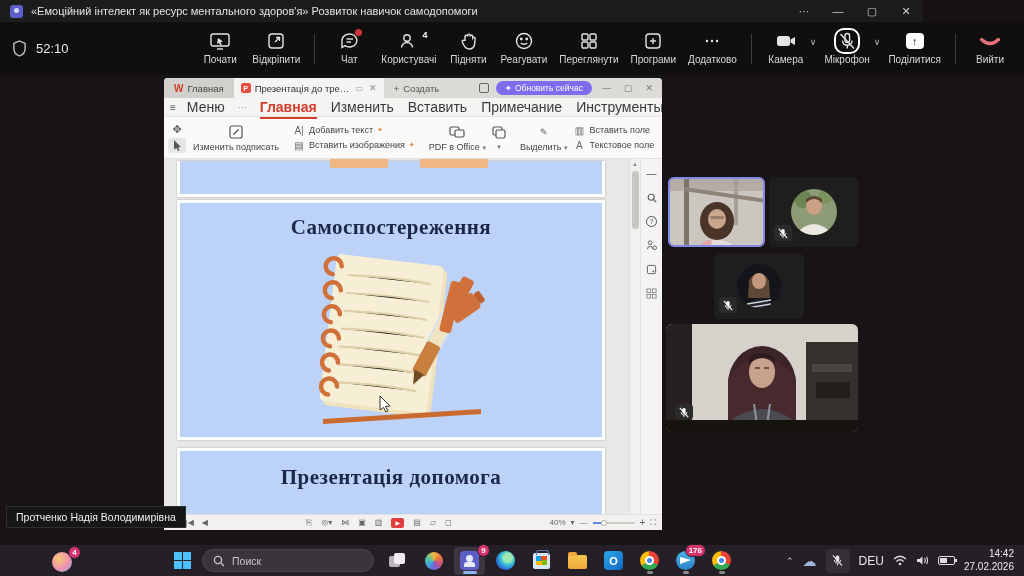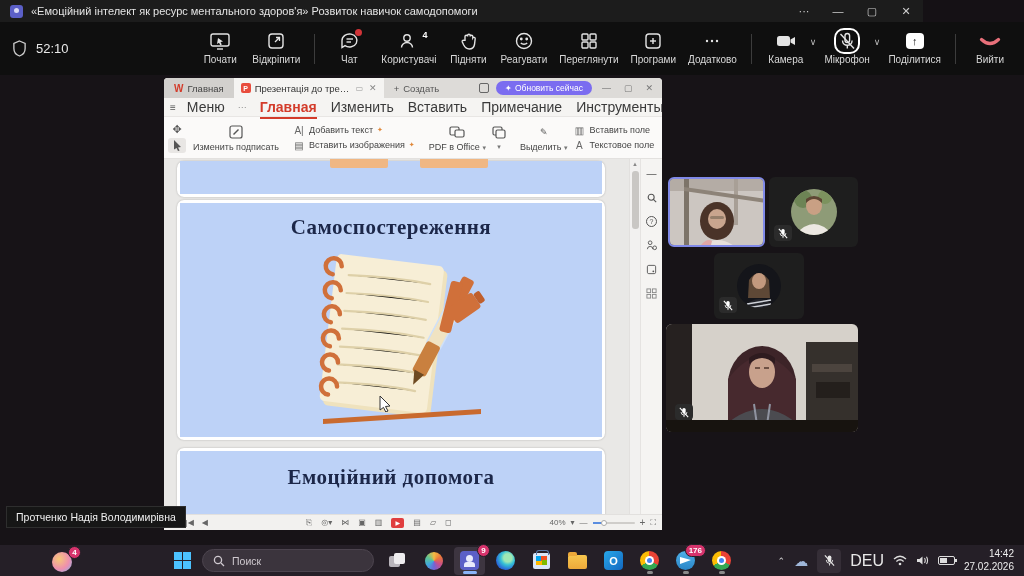--- a/index.html
+++ b/index.html
@@ -77,21 +77,21 @@
     color:#444; font-size:9px; white-space:nowrap; }
   .big-btn .bicon { height:16px; display:flex; align-items:center; justify-content:center; color:#555; }
   .stack2 { display:flex; flex-direction:column; justify-content:center; gap:4px; }
   .stack-item { display:flex; align-items:center; gap:4px; font-size:9px; color:#444; white-space:nowrap; }
   .stack-item .sicon { color:#666; font-size:10px; width:12px; text-align:center; }
   .star { color:#e0883a; font-size:7px; vertical-align:super; }
   .ddv { color:#777; font-size:7px; }
 
   
   #wps-doc { position:absolute; left:0; top:81px; width:498px; height:355px; background:#e9e8e6; overflow:hidden; }
-  .page { position:absolute; left:13px; width:428px; background:#fff; box-shadow:0 0 2px rgba(0,0,0,.25);border-radius:7px; }
+  .page { position:absolute; left:13px; width:428px; background:#fff; box-shadow:0 0 2px rgba(0,0,0,.25); }
   .page-blue { position:absolute; left:3px; right:3px; top:3px; bottom:3px; background:#bdd2f7; }
   #page1 { top:2px; height:36px; }
   #page1 .page-blue { top:0; }
   .orange-tab { position:absolute; top:-3px; height:10px; background:#f0b783; border-radius:0 0 2px 2px; }
   #page2 { top:41px; height:240px; }
   #page3 { top:289px; height:80px; }
   .slide-title { position:absolute; left:0; right:0; text-align:center;
     font-family:"Liberation Serif", serif; font-weight:bold; color:#1c2749; font-size:21px; letter-spacing:.5px; }
   #page2 .slide-title { top:12px; }
   #page3 .slide-title { top:14px; }
@@ -153,21 +153,21 @@
     border:1px solid #4c444e; display:flex; align-items:center; gap:7px; padding:0 10px; color:#cfc9cf; font-size:10.5px; }
   #tb-apps { display:flex; align-items:center; gap:5px; margin-left:8px; }
   .tb-app { position:relative; width:31px; height:28px; display:flex; align-items:center; justify-content:center; border-radius:4px; }
   .tb-app.active { background:#3d3540; }
   .tb-app .runbar { position:absolute; bottom:1px; left:50%; transform:translateX(-50%); width:14px; height:2.5px;
     border-radius:2px; background:#8ab4f8; }
   .tb-app .rundot { position:absolute; bottom:1px; left:50%; transform:translateX(-50%); width:6px; height:2.5px;
     border-radius:2px; background:#8a8a8a; }
   #tb-tray { margin-left:auto; display:flex; align-items:center; gap:9px; padding-right:10px; color:#ddd; }
   #tray-mic { width:24px; height:24px; background:#352e37; border-radius:4px; display:flex; align-items:center; justify-content:center; }
-  #tray-lang { font-size:16px; color:#e8e8e8; }
+  #tray-lang { font-size:12px; color:#e8e8e8; }
   .batt { position:relative; width:17px; height:9px; border:1px solid #ddd; border-radius:2px; }
   .batt::before { content:""; position:absolute; left:1px; top:1px; bottom:1px; width:7px; background:#ddd; }
   .batt::after { content:""; position:absolute; right:-3px; top:2px; width:2px; height:3px; background:#ddd; }
   #tray-clock { text-align:right; font-size:10px; color:#eee; line-height:1.25; }
 
   
   .g-taskview { position:relative; width:17px; height:15px; }
   .g-taskview::before { content:""; position:absolute; left:0; top:3px; width:11px; height:11px; background:#b9b5bb; border-radius:2px; }
   .g-taskview::after { content:""; position:absolute; left:5px; top:0; width:11px; height:11px; background:#efedef; border-radius:2px; }
   .g-copilot { width:18px; height:18px; border-radius:50%;
@@ -558,21 +558,21 @@
               <path d="M30 168 L188 158 L188 163 L30 173 Z" fill="#c96a2e"></path>
             </svg>
             <svg id="cursor1" width="12" height="16" viewBox="0 0 12 16">
               <path d="M1 0 L11 10 L6.5 10.5 L9 15 L6.8 16 L4.5 11.4 L1 14 Z" fill="#fff" stroke="#333" stroke-width="1"></path>
             </svg>
           </div>
         </div>
 
         <div class="page" id="page3">
           <div class="page-blue">
-            <div class="slide-title">Емоційний допомога</div>
+            <div class="slide-title">Презентація допомога</div>
           </div>
         </div>
 
         <div id="doc-scroll">
           <span class="arr">▲</span>
           <div id="doc-thumb"></div>
         </div>
         <div id="doc-side">
             <span class="side-ic">—</span>
             <span class="side-ic">

